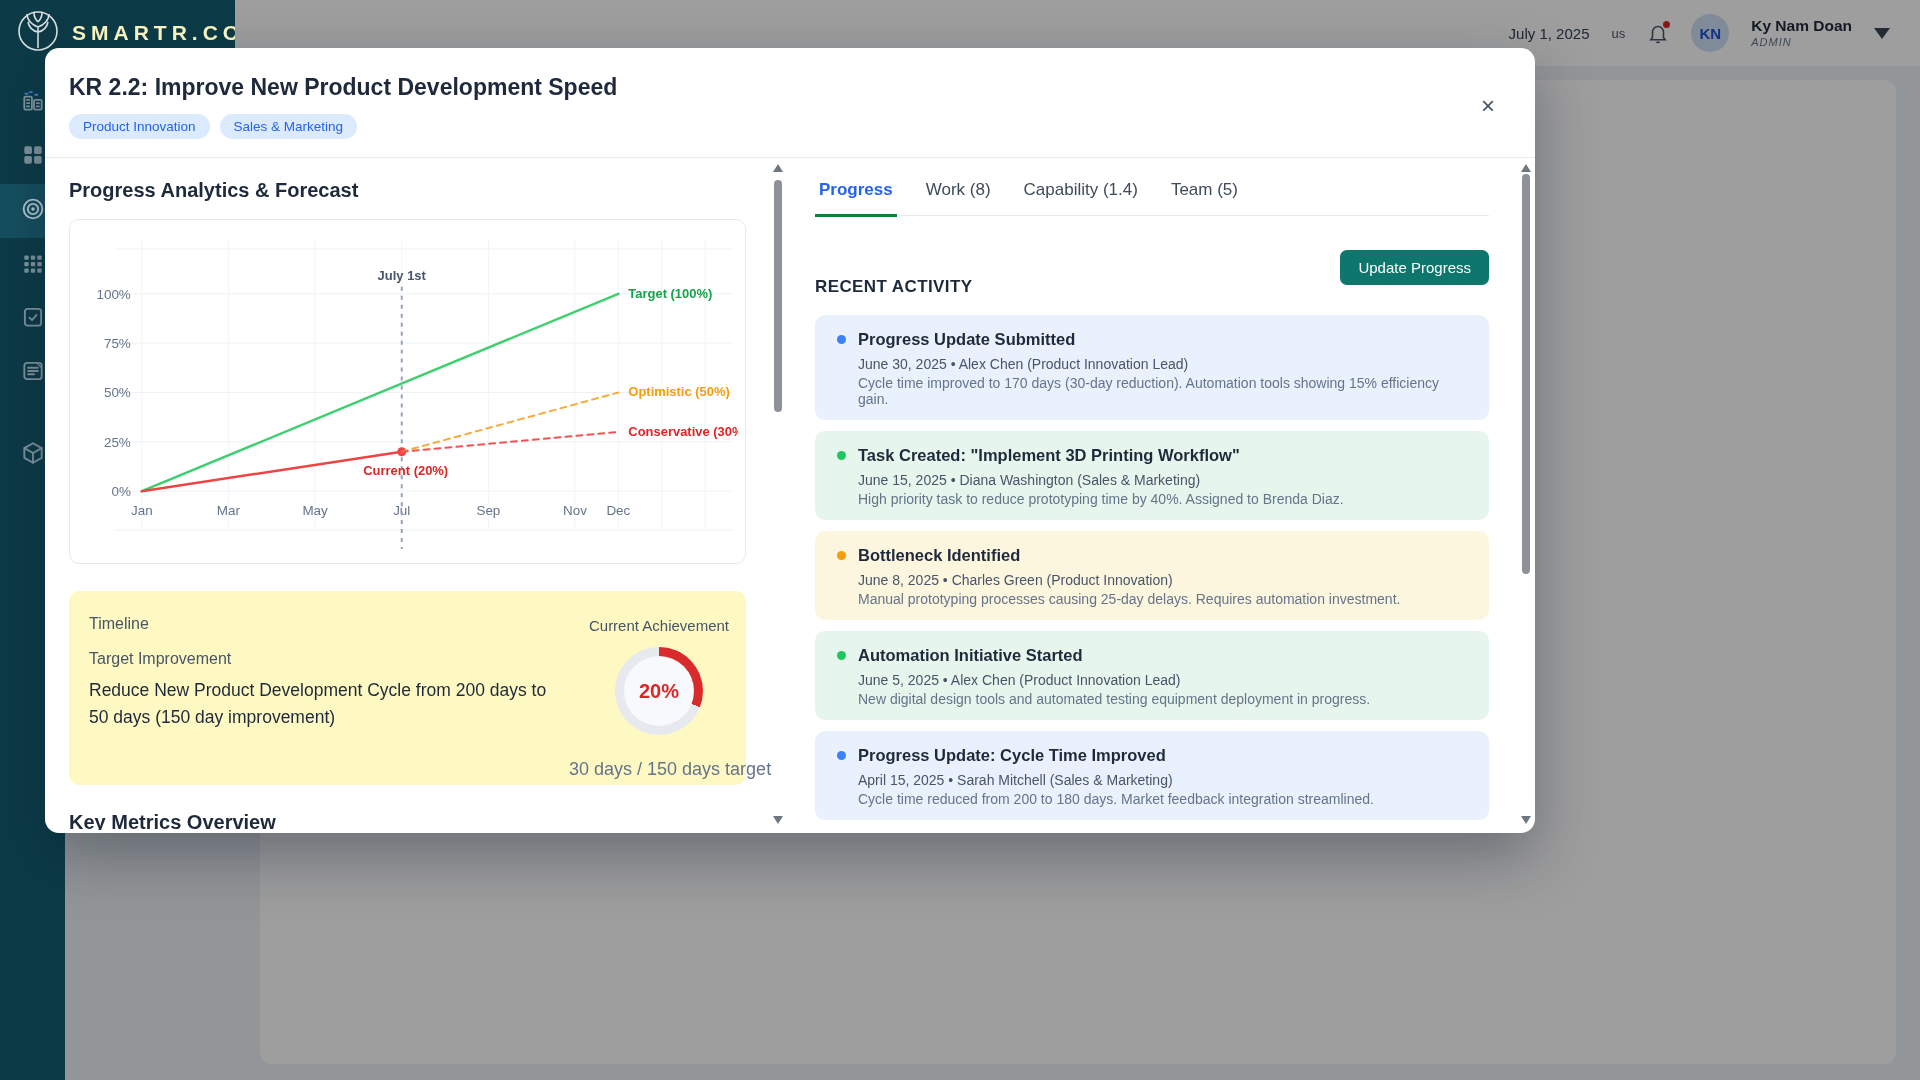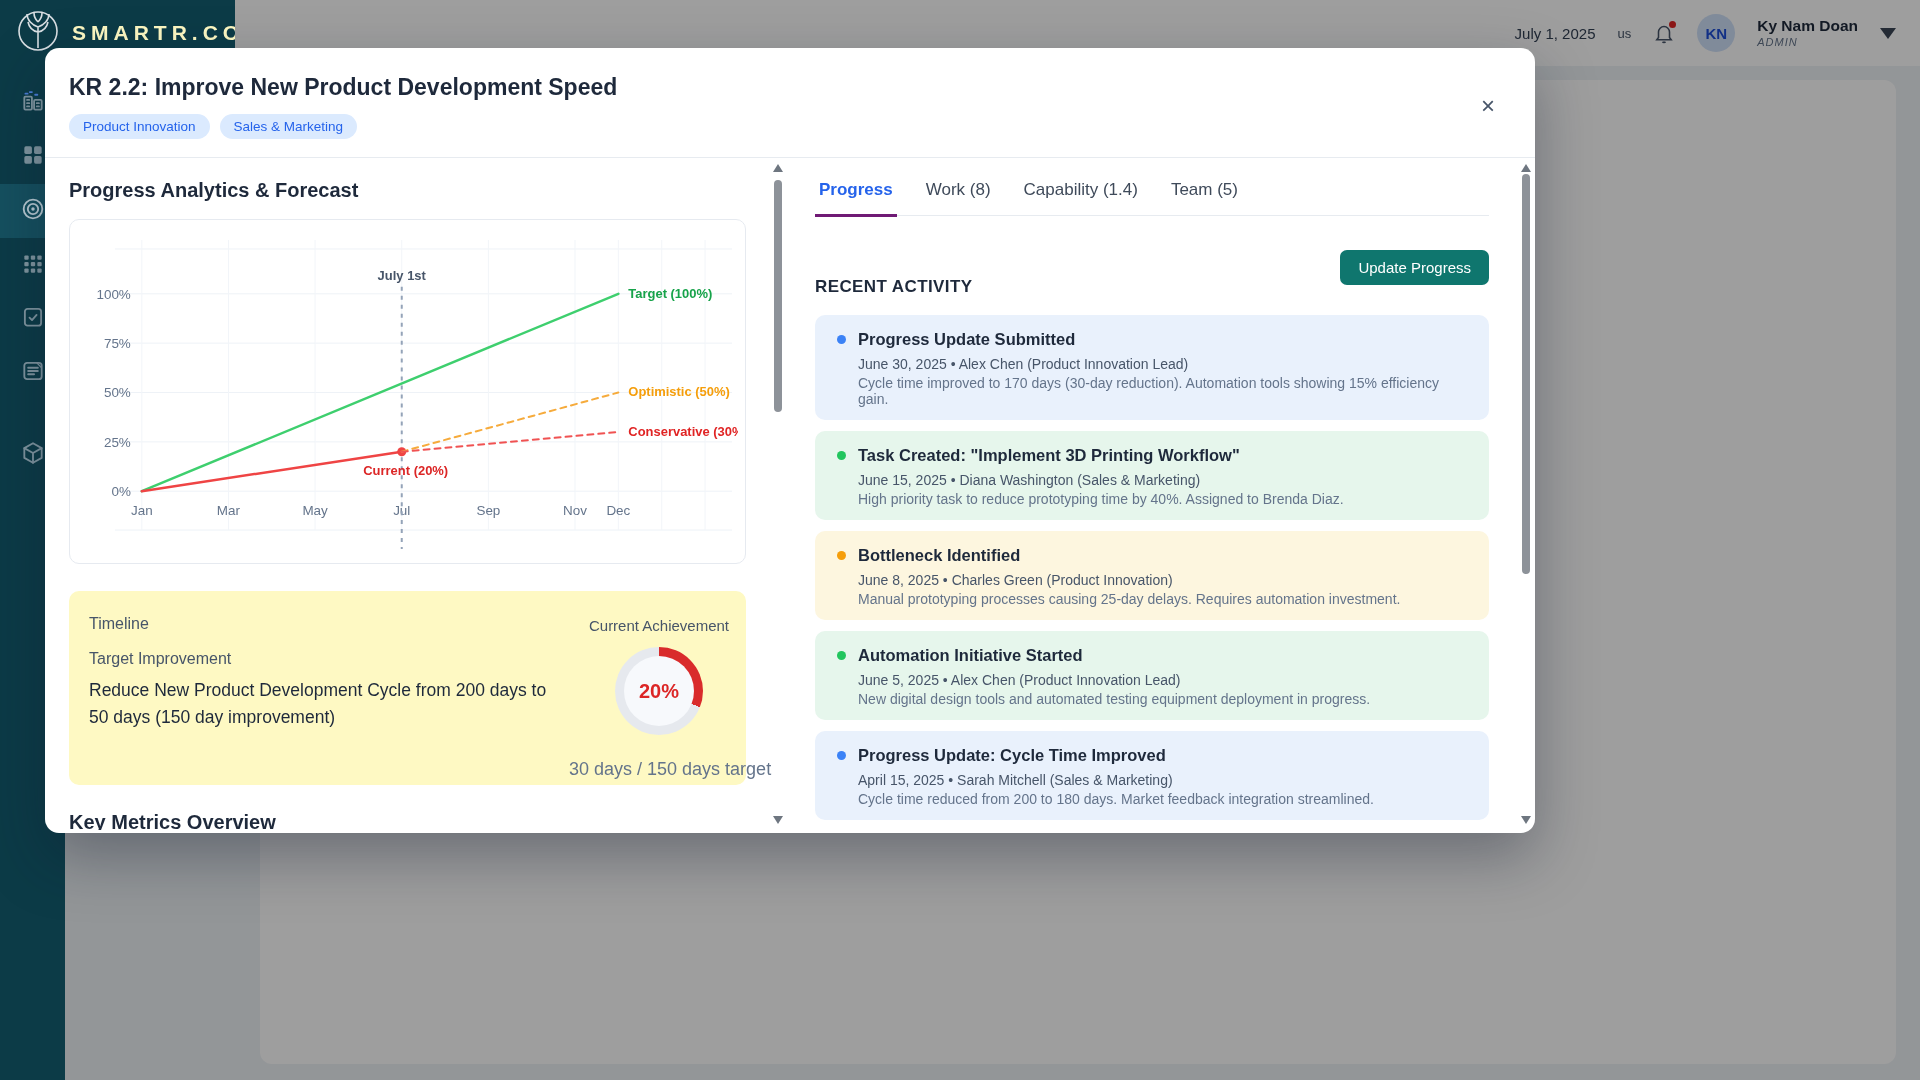--- a/index.html
+++ b/index.html
@@ -1,21 +1,21 @@
 <!DOCTYPE html>
 <html><head>
 <meta charset="utf-8">
 <style>
   * { margin:0; padding:0; box-sizing:border-box; }
   html,body { width:1920px; height:1080px; overflow:hidden; font-family:"Liberation Sans", sans-serif; background:#eef2f6; }
 
   
   .logo-block { position:absolute; left:0; top:0; width:235px; height:66px; background:#0c3b47; display:flex; align-items:center; gap:12px; padding-left:16px; z-index:1; }
   .brand-text { color:#fef9c3; font-size:21px; font-weight:600; letter-spacing:5px; }
-  .topbar { position:absolute; left:235px; top:0; right:0; height:66px; background:#ffffff; display:flex; align-items:center; justify-content:flex-end; gap:22px; padding-right:24px; z-index:1; }
+  .topbar { position:absolute; left:235px; top:0; right:0; height:66px; background:#ffffff; display:flex; align-items:center; justify-content:flex-end; gap:22px; padding-right:30px; z-index:1; }
   .topbar-date { font-size:15px; color:#334155; }
   .topbar-locale { font-size:13px; color:#475569; }
   .bell-wrap { position:relative; width:22px; height:24px; }
   .bell-dot { position:absolute; right:-1px; top:0; width:7px; height:7px; border-radius:50%; background:#e02424; }
   .avatar { width:38px; height:38px; border-radius:50%; background:#cfe0f8; color:#1d4ed8; font-weight:700; font-size:15px; display:flex; align-items:center; justify-content:center; }
   .user-block { line-height:1.25; }
   .user-name { font-size:15.5px; font-weight:700; color:#1e293b; }
   .user-role { font-size:11px; color:#64748b; letter-spacing:1px;font-style:italic; }
   .caret-down { width:0; height:0; border-left:8px solid transparent; border-right:8px solid transparent; border-top:11px solid #3b4656; }
   .sidebar { position:absolute; left:0; top:66px; width:65px; bottom:0; background:#0c3b47; z-index:1; padding-top:10px; }
@@ -55,21 +55,21 @@
   .donut { position:relative; width:88px; height:88px; border-radius:50%; margin:13px auto 0; background:conic-gradient(#d92b2b 0 31%, #e6e9ee 31% 100%); }
   .donut::after { content:""; position:absolute; inset:9px; border-radius:50%; background:#f7f9fc; }
   .donut-label { position:absolute; inset:0; display:flex; align-items:center; justify-content:center; font-size:20px; font-weight:700; color:#dc2626; z-index:1; }
   .achieve-caption { margin-top:24px; font-size:18px; color:#64748b; white-space:nowrap; }
   .next-section-title { margin-top:26px; font-size:20px; font-weight:700; color:#1e293b; }
 
   
   .right-panel { position:absolute; left:741px; right:16px; top:0; height:100%; overflow:hidden; padding:22px 30px 0 29px; }
   .tabs { display:flex; gap:25px; border-bottom:1px solid #e7ebf0; }
   .tab { font-size:17px; color:#3f4a5a; padding:0 4px 14px; cursor:pointer; }
-  .tab.active { color:#2563eb; font-weight:700; border-bottom:3px solid #701a75; margin-bottom:-2px; }
+  .tab.active { color:#2563eb; font-weight:700; border-bottom:3px solid #15803d; margin-bottom:-2px; }
   .activity-header { display:flex; align-items:center; justify-content:space-between; margin-top:21px; }
   .activity-title { font-size:17px; font-weight:800; color:#1e293b; letter-spacing:.4px;margin-top:40px; }
   .update-btn { background:#0f766e; color:#ffffff; font-size:15px; border:none; border-radius:7px; padding:9px 18px; font-family:inherit; cursor:pointer; }
   .activity-list { margin-top:18px; display:flex; flex-direction:column; gap:11px; }
   .activity-card { position:relative; border-radius:10px; padding:15px 20px 13px; }
   .activity-card.blue { background:#e9f1fc; }
   .activity-card.green { background:#e6f6ec; }
   .activity-card.yellow { background:#fdf6df; }
   .card-title-row { display:flex; align-items:center; gap:12px; }
   .dot { width:9px; height:9px; border-radius:50%; margin-left:2px; flex:none; }

